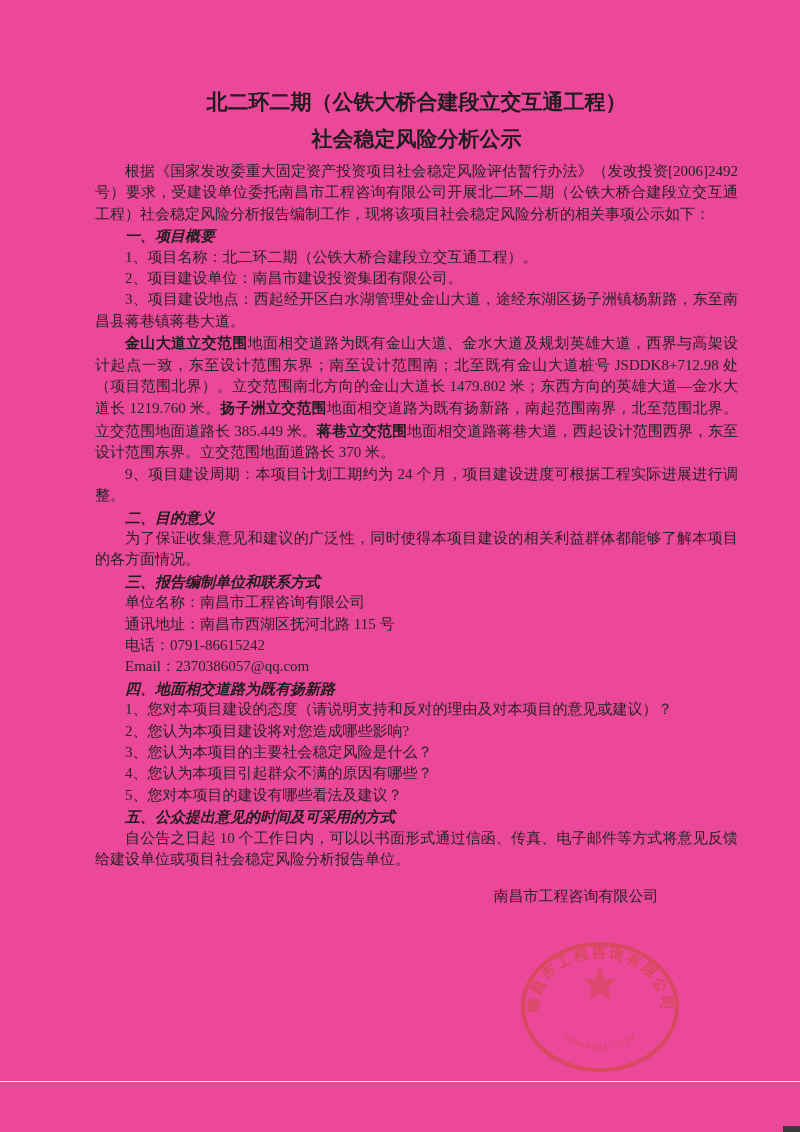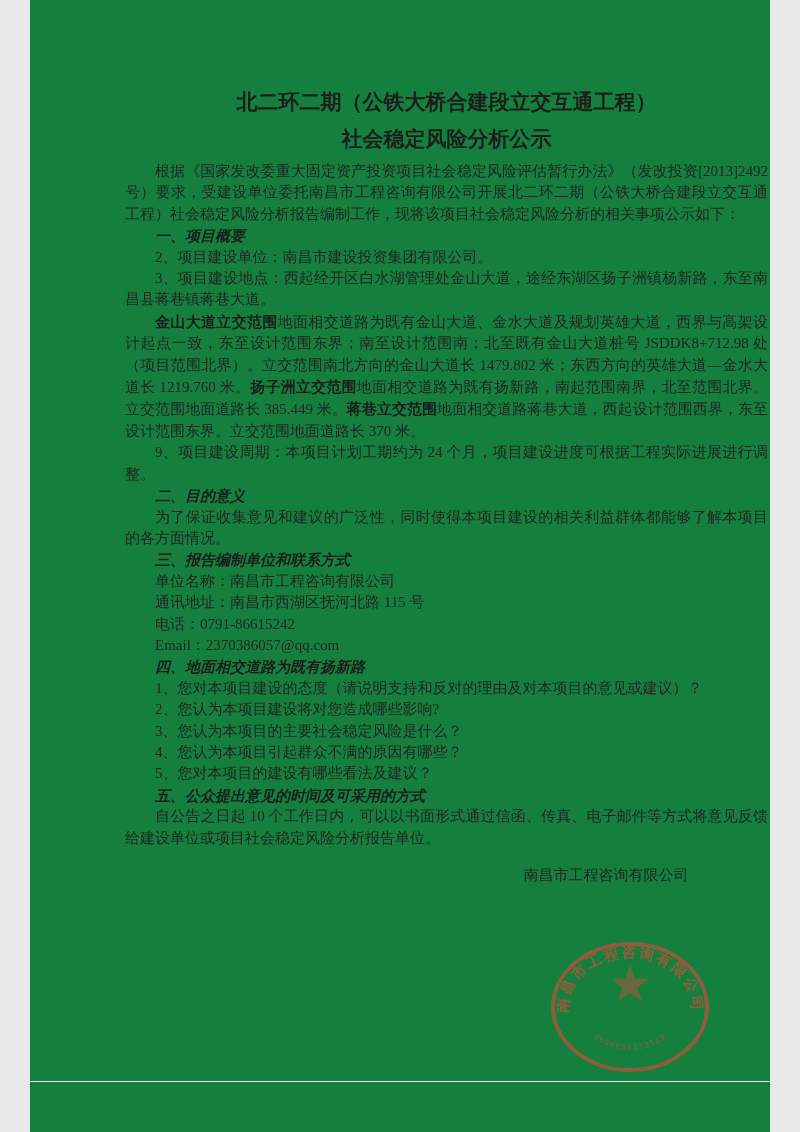--- a/index.html
+++ b/index.html
@@ -1,21 +1,21 @@
 <!DOCTYPE html>
 <html lang="zh"><head>
 <meta charset="utf-8">
 <style>
   html,body{margin:0;padding:0;}
   body{background:#e9e9e9;}
   .page{
     position:relative;
-    width:740px;height:1132px;
+    width:800px;height:1132px;
     margin:0 auto;
-    background:#15803d;
+    background:#ec4899;
     overflow:hidden;
     font-family:"Liberation Serif","DejaVu Serif",serif;
     color:#242424;
   }
   .content{
     position:absolute;
     left:95px;top:0;
     width:643px;
     font-size:15px;
     line-height:21.4px;
@@ -69,23 +69,24 @@
 
 <div class="page">
 
   <div class="content">
 
     <div class="title-block">
       <div>北二环二期（公铁大桥合建段立交互通工程）</div>
       <div>社会稳定风险分析公示</div>
     </div>
 
-    <p class="body-par">根据《国家发改委重大固定资产投资项目社会稳定风险评估暂行办法》（发改投资[2013]2492号）要求，受建设单位委托南昌市工程咨询有限公司开展北二环二期（公铁大桥合建段立交互通工程）社会稳定风险分析报告编制工作，现将该项目社会稳定风险分析的相关事项公示如下：</p>
+    <p class="body-par">根据《国家发改委重大固定资产投资项目社会稳定风险评估暂行办法》（发改投资[2006]2492号）要求，受建设单位委托南昌市工程咨询有限公司开展北二环二期（公铁大桥合建段立交互通工程）社会稳定风险分析报告编制工作，现将该项目社会稳定风险分析的相关事项公示如下：</p>
 
     <p class="heading">一、项目概要</p>
+    <p class="body-par">1、项目名称：北二环二期（公铁大桥合建段立交互通工程）。</p>
     <p class="body-par">2、项目建设单位：南昌市建设投资集团有限公司。</p>
     <p class="body-par">3、项目建设地点：西起经开区白水湖管理处金山大道，途经东湖区扬子洲镇杨新路，东至南昌县蒋巷镇蒋巷大道。</p>
 
     <p class="body-par"><span class="b">金山大道立交范围</span><span>地面相交道路为既有金山大道、金水大道及规划英雄大道，西界与高架设计起点一致，东至设计范围东界；南至设计范围南；北至既有金山大道桩号 JSDDK8+712.98 处（项目范围北界）。立交范围南北方向的金山大道长 1479.802 米；东西方向的英雄大道—金水大道长 1219.760 米。</span><span class="b">扬子洲立交范围</span><span>地面相交道路为既有扬新路，南起范围南界，北至范围北界。立交范围地面道路长 385.449 米。</span><span class="b">蒋巷立交范围</span><span>地面相交道路蒋巷大道，西起设计范围西界，东至设计范围东界。立交范围地面道路长 370 米。</span></p>
 
     <p class="body-par">9、项目建设周期：本项目计划工期约为 24 个月，项目建设进度可根据工程实际进展进行调整。</p>
 
     <p class="heading">二、目的意义</p>
     <p class="body-par">为了保证收集意见和建议的广泛性，同时使得本项目建设的相关利益群体都能够了解本项目的各方面情况。</p>
 

